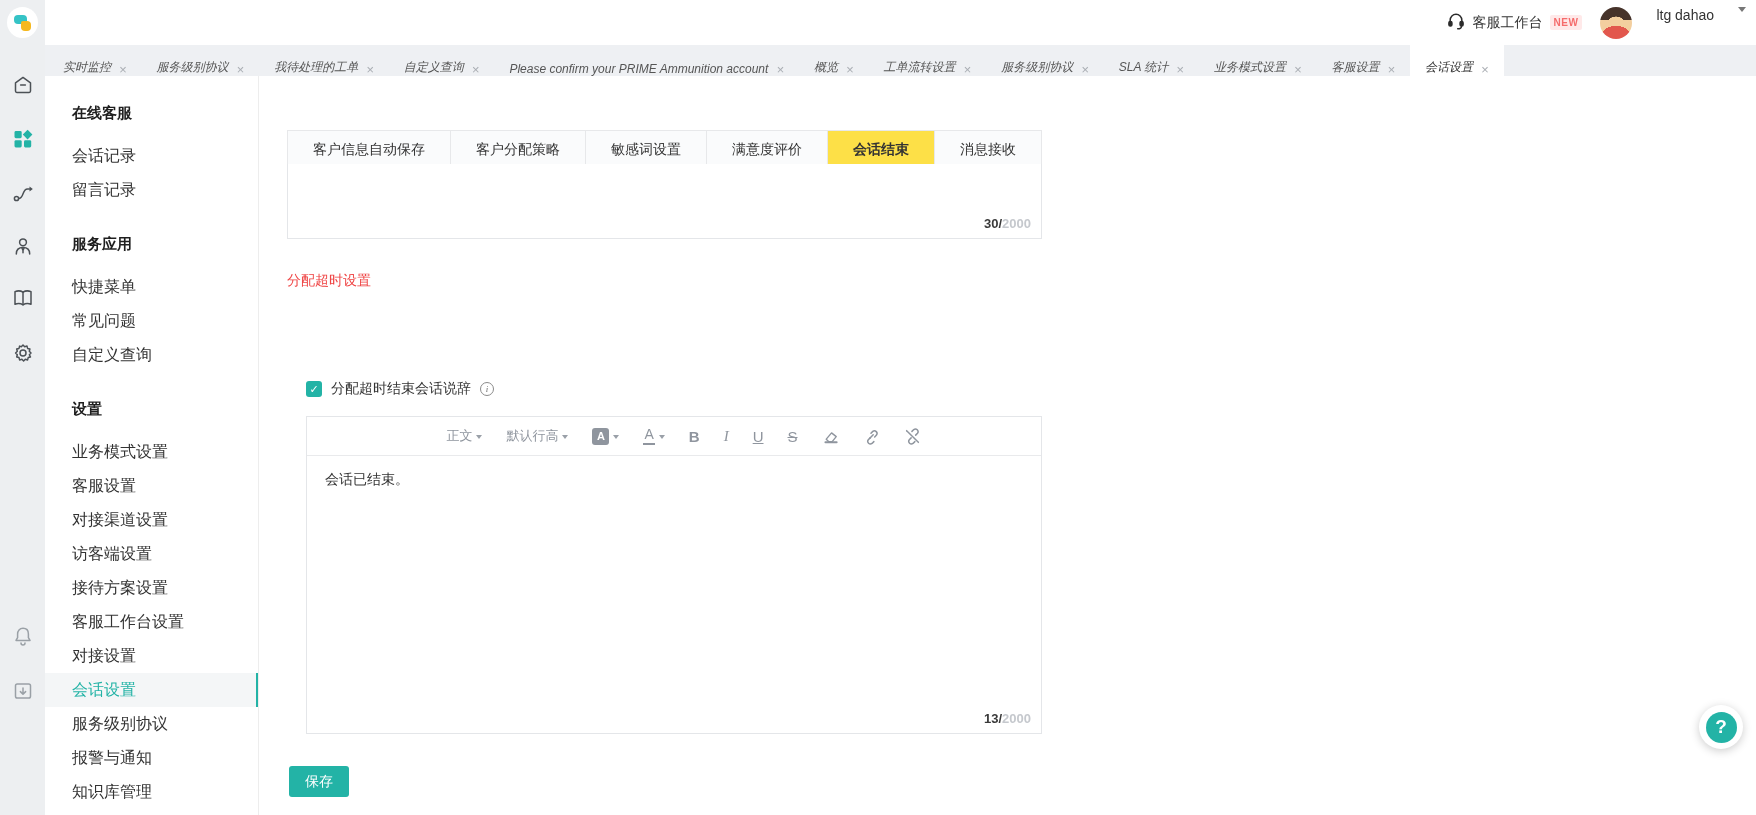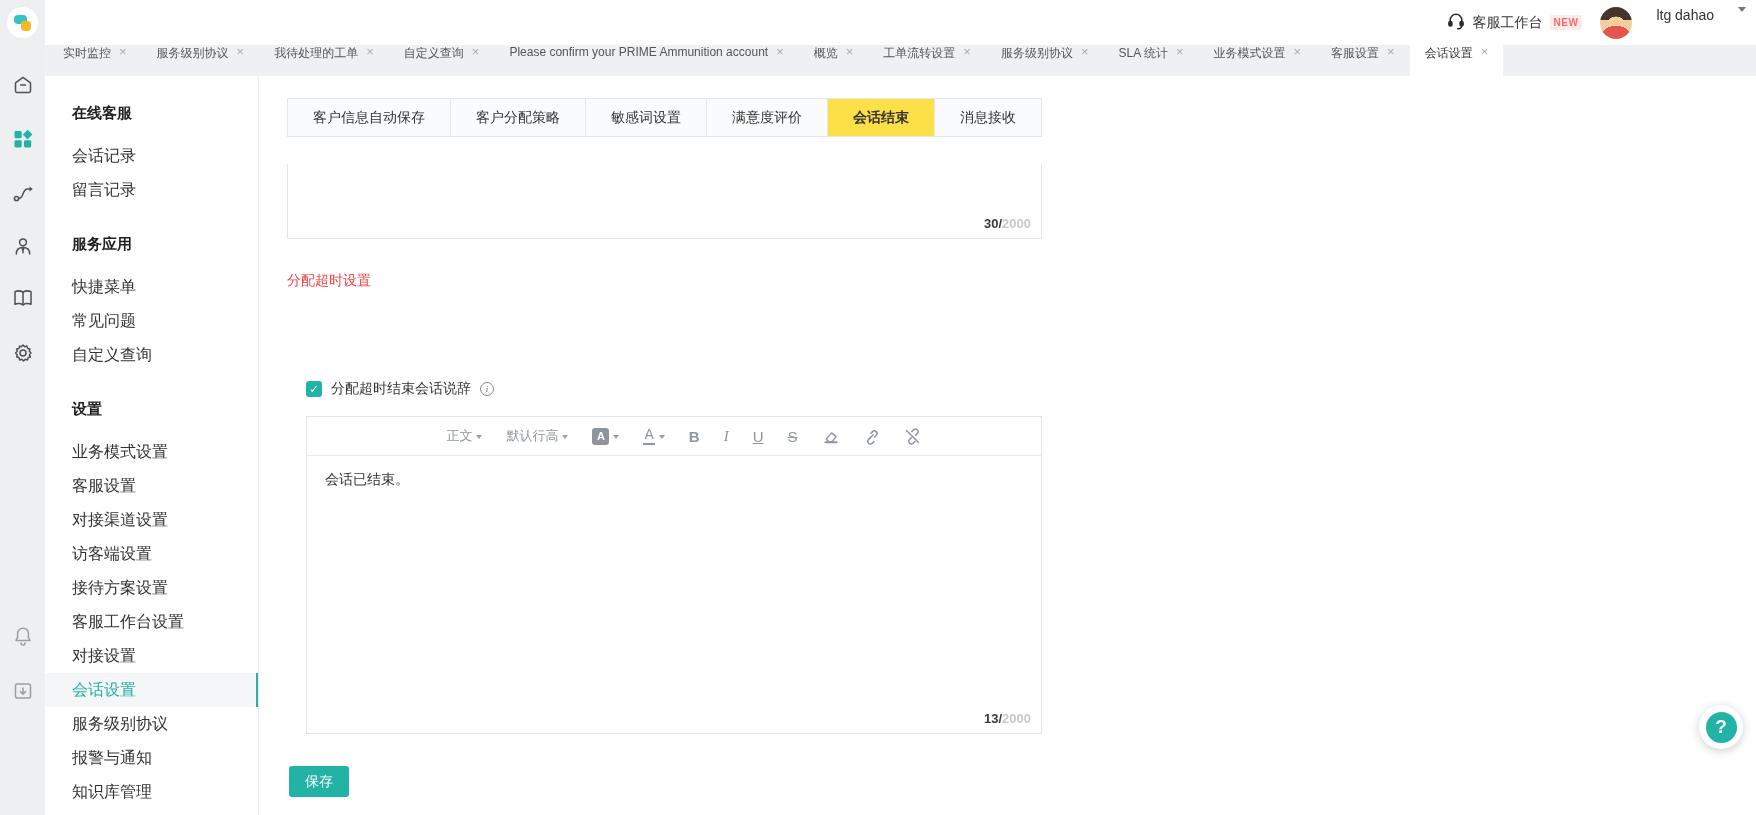--- a/index.html
+++ b/index.html
@@ -25,35 +25,35 @@
   .avatar { width:32px; height:32px; border-radius:50%; overflow:hidden;
     background:
       radial-gradient(circle at 50% 118%, #e2574d 0 46%, transparent 46%),
       radial-gradient(circle at 50% 62%, #f3cf9f 0 40%, transparent 41%),
       linear-gradient(#46332a 0 42%, #f3cf9f 42% 100%);
   }
   .username { font-size:14px; color:#333; }
   .caret-down-tri { width:0; height:0; border-left:4px solid transparent; border-right:4px solid transparent; border-top:5px solid #777; }
   
   .tabstrip { position:absolute; left:45px; top:45px; right:0; height:31px; background:#eef0f3; display:flex; align-items:stretch; padding-left:3px; overflow:hidden; z-index:4; }
-  .wtab { display:flex; align-items:flex-start; gap:8px; padding:0 15px; font-size:12px; color:#555; white-space:nowrap; cursor:pointer; }
+  .wtab { display:flex; align-items:flex-end; gap:8px; padding:0 15px; font-size:12px; color:#555; white-space:nowrap; cursor:pointer;font-style:italic; }
   .wtab .x { color:#a9adb3; font-size:13px; line-height:1; }
   .wtab.active { background:#fff; color:#333; }
   
   .sidebar { position:absolute; left:45px; top:76px; width:214px; bottom:0; background:#fff; border-right:1px solid #ededed; z-index:3; overflow:hidden; }
   .side-group { margin-top:20px; }
   .side-group:first-child { }
   .group-title { font-size:15px; font-weight:bold; color:#1f1f1f; padding-left:27px; height:34px; line-height:34px; margin-bottom:9px; }
   .side-item { font-size:16px; color:#333; padding-left:27px; height:34px; line-height:34px; position:relative; cursor:pointer; white-space:nowrap; }
   .side-item.active { color:#23b3a6; background:#f4f6f7; }
   .active-bar { position:absolute; right:-1px; top:0; width:3px; height:34px; background:#23b3a6; }
   
   .content { position:absolute; left:260px; top:76px; right:0; bottom:0; background:#fff; z-index:2; }
   .subtabs { position:absolute; left:27px; top:22px; display:flex; }
-  .subtab { height:39px; line-height:37px; padding:0 25px; border:1px solid #e7e8ea; background:#fafbfc; font-size:14px; color:#333; margin-left:-1px; cursor:pointer; white-space:nowrap; }
+  .subtab { height:39px; line-height:37px; padding:0 25px; border:1px solid #e7e8ea; background:#fafbfc; font-size:14px; color:#333; margin-left:-1px; cursor:pointer; white-space:nowrap;margin-top:32px; }
   .subtab:first-child { margin-left:0; }
   .subtab.active { background:#fde047; font-weight:bold; }
   .editor-box { border:1px solid #e4e6e9; position:absolute; background:#fff; }
   .editor1 { left:27px; top:88px; width:755px; height:75px; border-top:none; cursor:text; }
   .char-counter { position:absolute; right:10px; bottom:7px; font-size:13px; font-weight:bold; color:#3a3a3a; }
   .char-counter .max { color:#c5c8cd; }
   .section-title { position:absolute; left:27px; top:196px; font-size:14px; color:#ef4444; }
   .timeout-box { position:absolute; left:38px; top:224px; width:460px; height:51px; border:3px solid #f23d3d; display:flex; align-items:center; padding-left:24px; background:#fff; }
   .timeout-prefix { font-size:14px; color:#333; }
   .timeout-input { width:48px; height:28px; margin-left:9px; border:1px solid #23b3a6; border-radius:2px; text-align:center; color:#b6bac1; font-size:13px; outline:none; background:#fff; }

